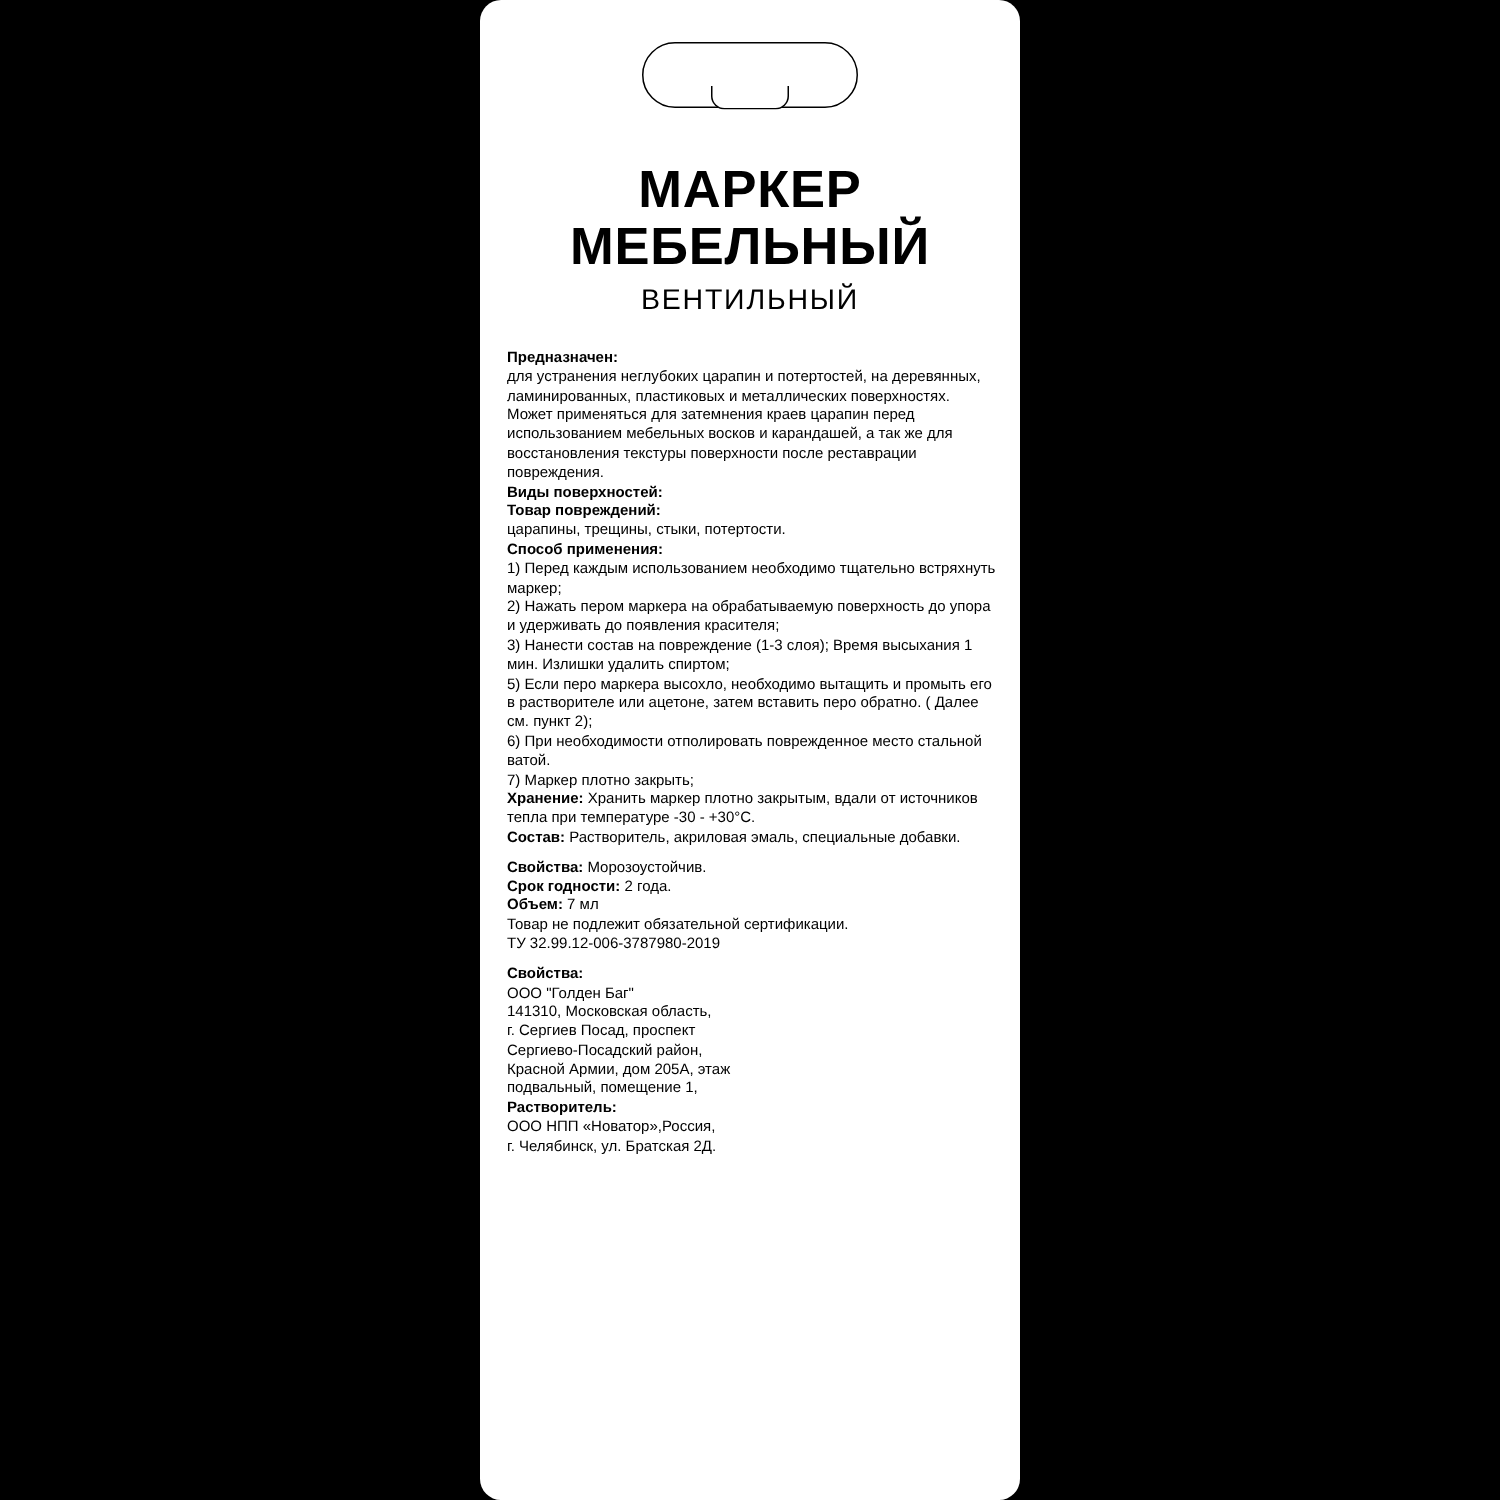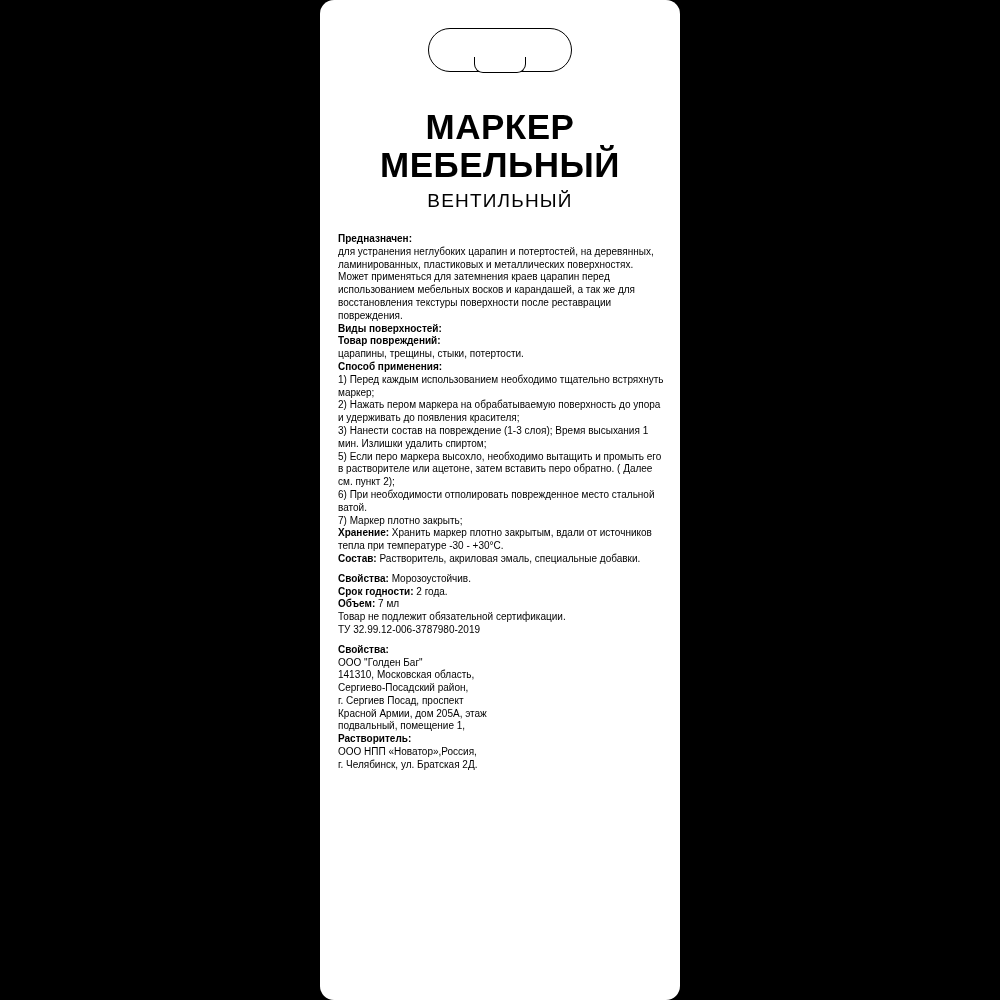--- a/index.html
+++ b/index.html
@@ -145,22 +145,22 @@
       <p><span class="bold">Объем:</span><span> 7 мл</span></p>
 
       <p>Товар не подлежит обязательной сертификации.</p>
       <p>ТУ 32.99.12-006-3787980-2019</p>
 
       <div class="gap-sm"></div>
 
       <p class="bold">Свойства:</p>
       <p>ООО "Голден Баг"</p>
       <p>141310, Московская область,</p>
+      <p>г. Сергиев Посад, проспект</p>
       <p>Сергиево-Посадский район,</p>
-      <p>г. Сергиев Посад, проспект</p>
       <p>Красной Армии, дом 205А, этаж</p>
       <p>подвальный, помещение 1,</p>
 
       <p class="bold">Растворитель:</p>
       <p>ООО НПП «Новатор»,Россия,</p>
       <p>г. Челябинск, ул. Братская 2Д.</p>
 
     </div>
   </div>
 </div>

